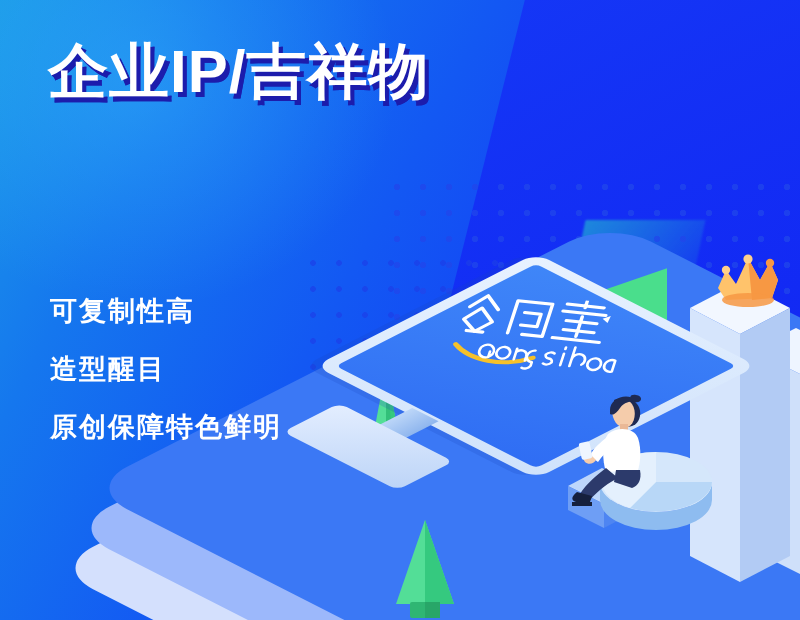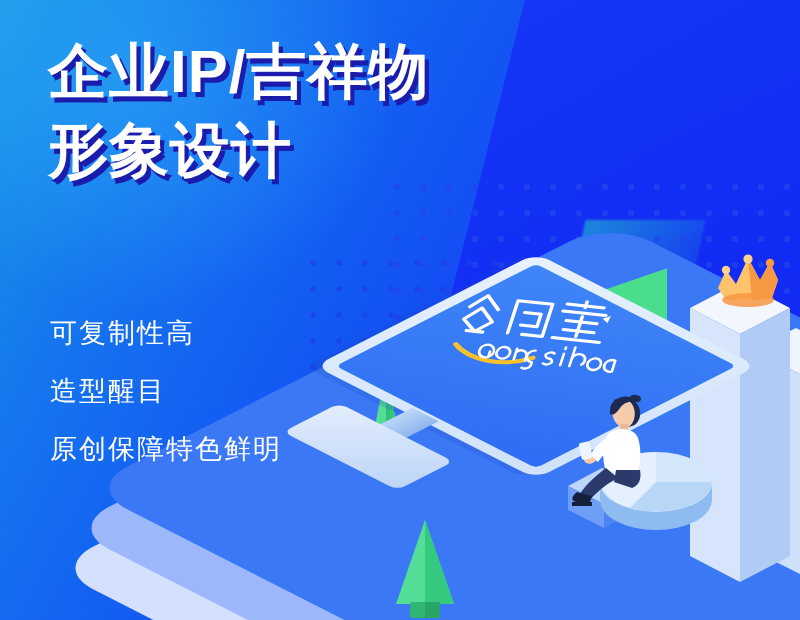--- a/index.html
+++ b/index.html
@@ -76,27 +76,26 @@
        4px 5px 0 #1c1cac;
   }
   .sub-list {
     position: absolute;
     left: 50px;
     top: 298px;
     z-index: 30;
   }
   .sub-line {
     font-size: 27px;
-    font-weight: 400;
+    font-weight: 700;
     line-height: 1.0;
     letter-spacing: 2px;
     color: #ffffff;
     white-space: nowrap;
     margin-bottom: 31px;
-    margin-top: 22px;
   }
 
   
   .platform {
     position: absolute;
     z-index: 5;
   }
   .plat-iso {
     width: 560px;
     height: 560px;
@@ -346,21 +345,20 @@
     <svg width="86" height="104" viewBox="0 0 86 104">
       <path d="M43,2 L72,86 L14,86 Z" fill="#53de97"></path>
       <path d="M43,2 L72,86 L43,86 Z" fill="#35c97f"></path>
       <rect x="28" y="84" width="30" height="16" rx="2" fill="#2fb673"></rect>
       <path d="M43,84 L58,84 L58,100 L43,100 Z" fill="#28a668"></path>
     </svg>
   </div>
 
   <div class="headline">
     <div class="headline-line">企业IP/吉祥物</div>
-    <div class="headline-line">形象设计</div>
   </div>
 
   <div class="sub-list">
     <div class="sub-line">可复制性高</div>
     <div class="sub-line">造型醒目</div>
     <div class="sub-line">原创保障特色鲜明</div>
   </div>
 
 </div>
 

